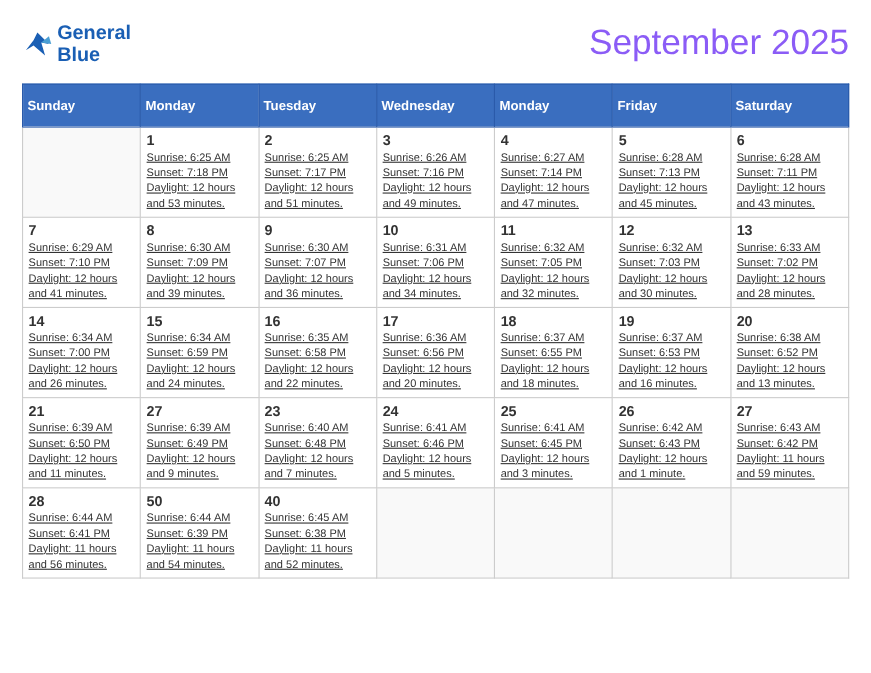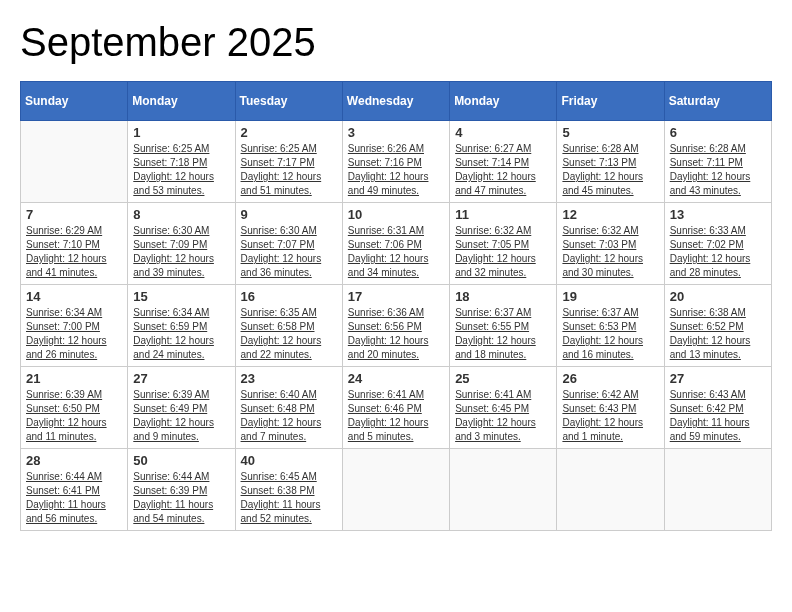--- a/index.html
+++ b/index.html
@@ -30,23 +30,23 @@
       color: #1a5fb4;
     }
     .logo-bird {
       width: 28px;
       height: 28px;
     }
     .title-block {
       text-align: right;
     }
     .month-title {
-      font-size: 40px;
+      font-size: 32px;
       font-weight: normal;
-      color: #000000;
+      color: #8b5cf6;
     }
     .location {
       font-size: 14px;
       color: #555;
     }
     .calendar {
       width: 100%;
       border-collapse: collapse;
       font-size: 11px;
     }
@@ -81,20 +81,30 @@
       text-decoration: underline;
     }
     .empty-cell {
       background: #f9f9f9;
     }
   </style>
 </head>
 <body>
 
 <div class="header">
+  <div class="logo">
+    <svg class="logo-bird" viewBox="0 0 40 40">
+      <polygon points="20,5 35,20 25,18 30,35 15,22 5,28 15,15" fill="#1a5fb4"></polygon>
+      <polygon points="25,18 35,10 38,20" fill="#4a9fd4"></polygon>
+    </svg>
+    <div class="logo-text">
+      <span>General</span><br>
+      <span>Blue</span>
+    </div>
+  </div>
   <div class="title-block">
     <div class="month-title">September 2025</div>
   </div>
 </div>
 
 <table class="calendar">
   <thead>
     <tr>
     <th>Sunday</th>
         <th>Monday</th>

